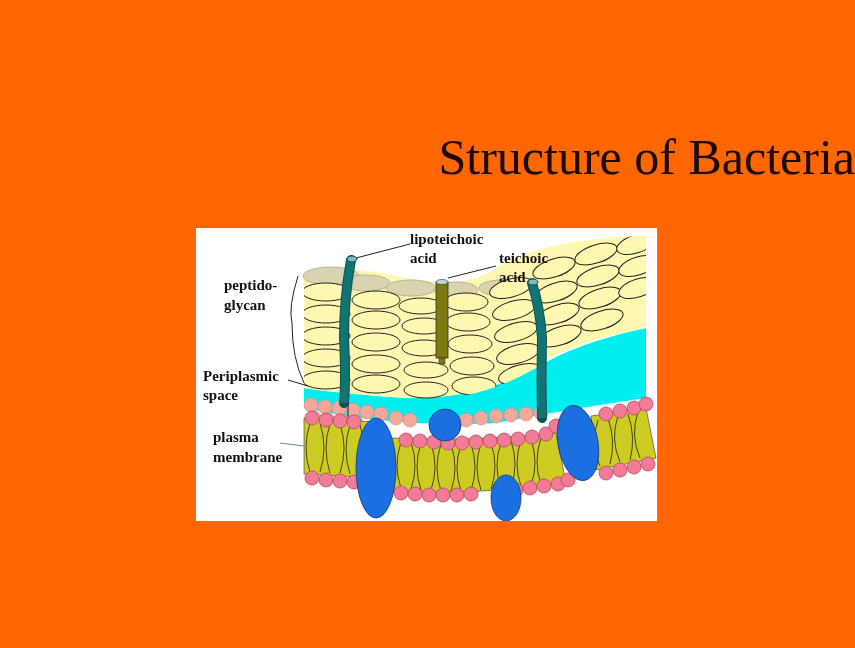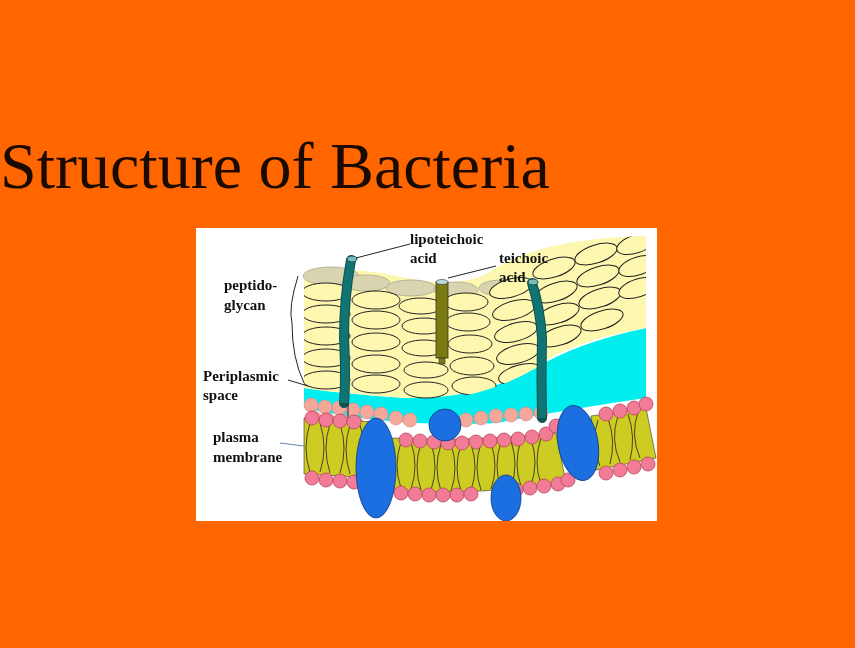--- a/index.html
+++ b/index.html
@@ -7,22 +7,22 @@
       width: 855px; height: 648px;
       background: #ff6600;
       position: relative;
       overflow: hidden;
       font-family: "Liberation Serif", "DejaVu Serif", serif;
     }
     .slide-title {
       position: absolute;
       left: 0; right: 0;
       top: 128px;
-      text-align: left;
-      font-size: 66px;
+      text-align: right;
+      font-size: 50px;
       color: #1a0a00;
       font-family: "Liberation Serif", "DejaVu Serif", serif;
       letter-spacing: 0px;
     }
     .diagram-panel {
       position: absolute;
       left: 196px; top: 228px;
       width: 461px; height: 293px;
       background: #ffffff;
     }

